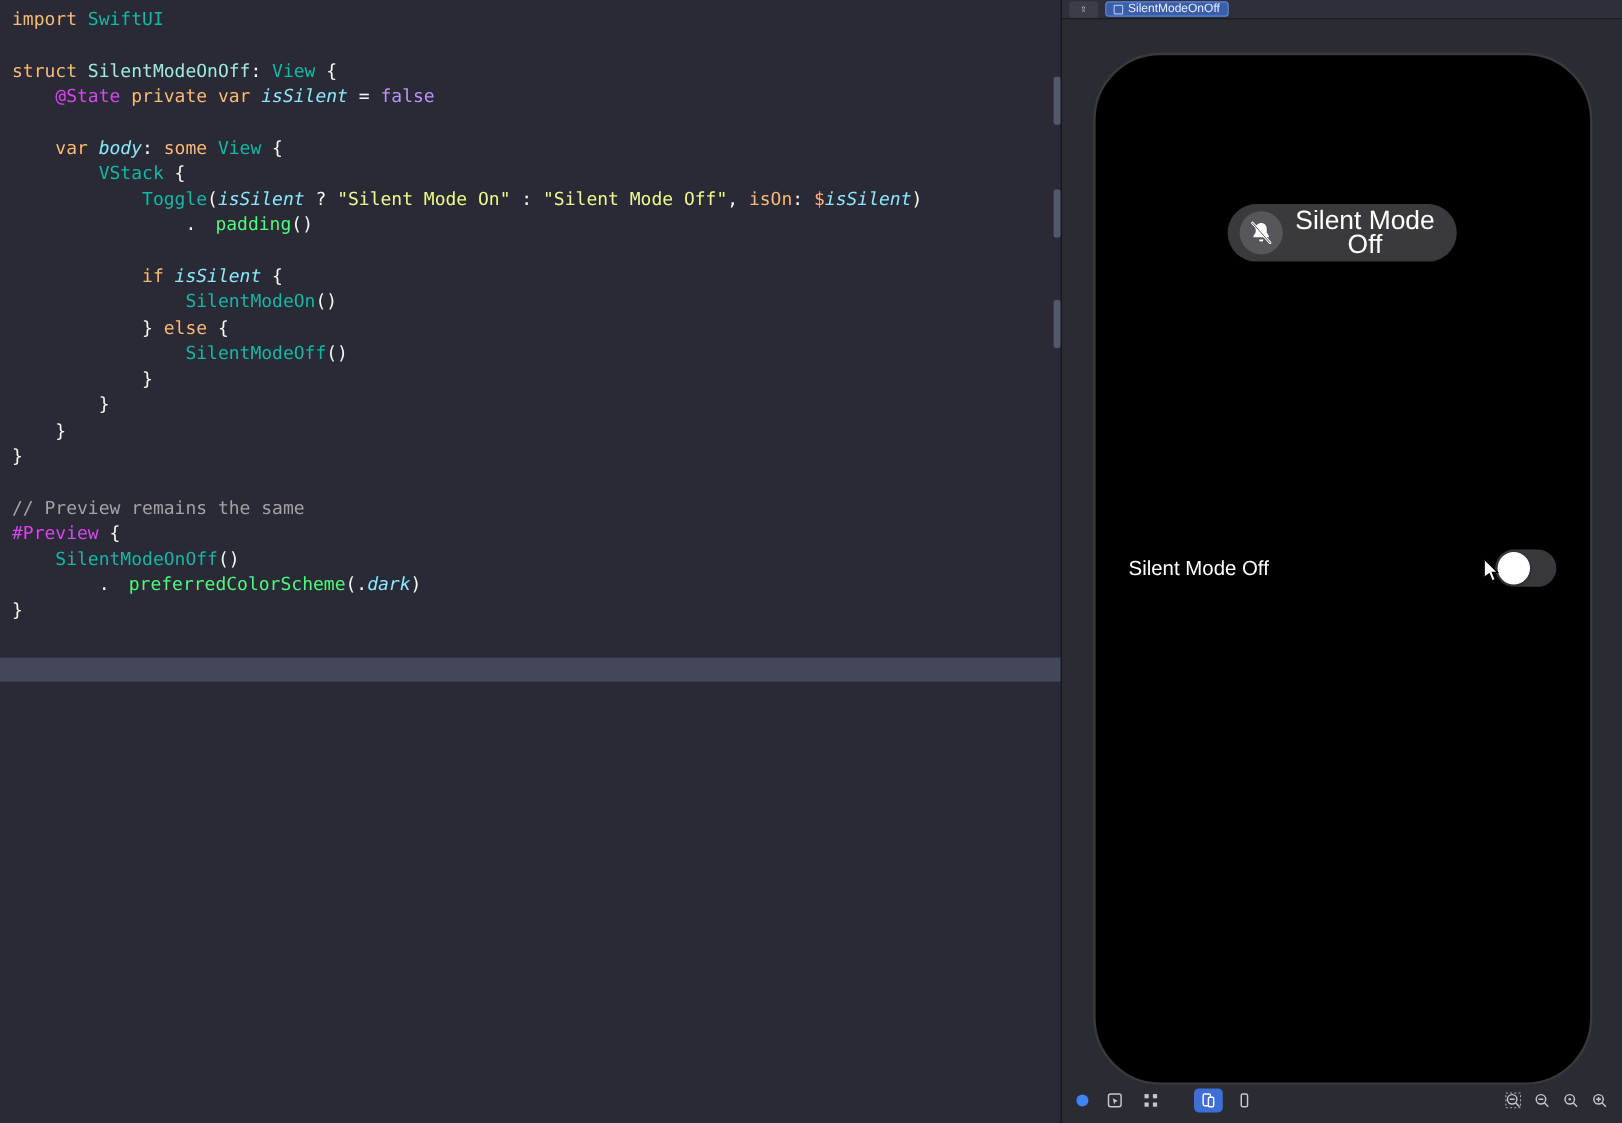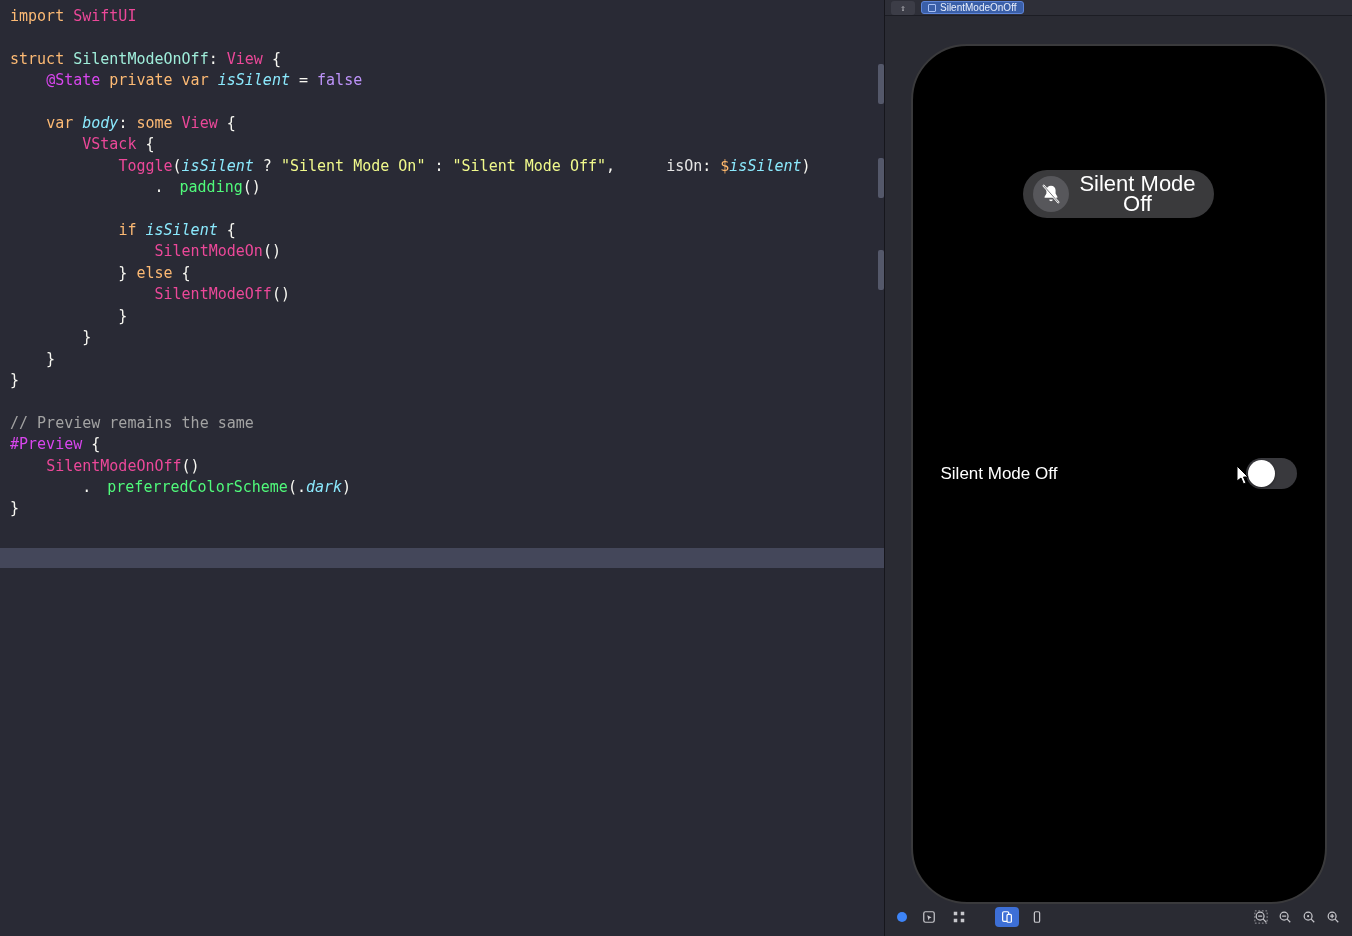--- a/index.html
+++ b/index.html
@@ -26,31 +26,31 @@
   }
   .code-area {
     flex: 0 0 auto;
     padding: 6px 10px 4px 10px;
     font-size: 15px;
     line-height: 21.4px;
     white-space: pre;
     color: #fcfcfc;
   }
   .tok-key-pink { color: #fdba74; font-weight: 500; }
-  .tok-type    { color: #ec4899; }
+  .tok-type    { color: #14b8a6; }
   .tok-name    { color: #9fedda; }
   .tok-attr    { color: #d946ef; }
   .tok-var     { color: #8be9fd; font-style: italic; }
   .tok-bool    { color: #bd93f9; }
   .tok-str     { color: #f1fa8c; }
   .tok-comment { color: #a3a3a3; }
   .tok-func    { color: #50fa7b; padding-left: 16px; }
   .tok-plain   { color: #f8f8f2; }
   .tok-modifier{ color: #ffb86c; }
-  .tok-label   { color: #e5e5e5; margin-left: 42px; }
+  .tok-label   { color: #fdba74; }
 
   .debug-strip {
     margin-top: 24px;
     height: 20px;
     background: #44475a;
   }
 
   
   .minimap {
     position: absolute;

